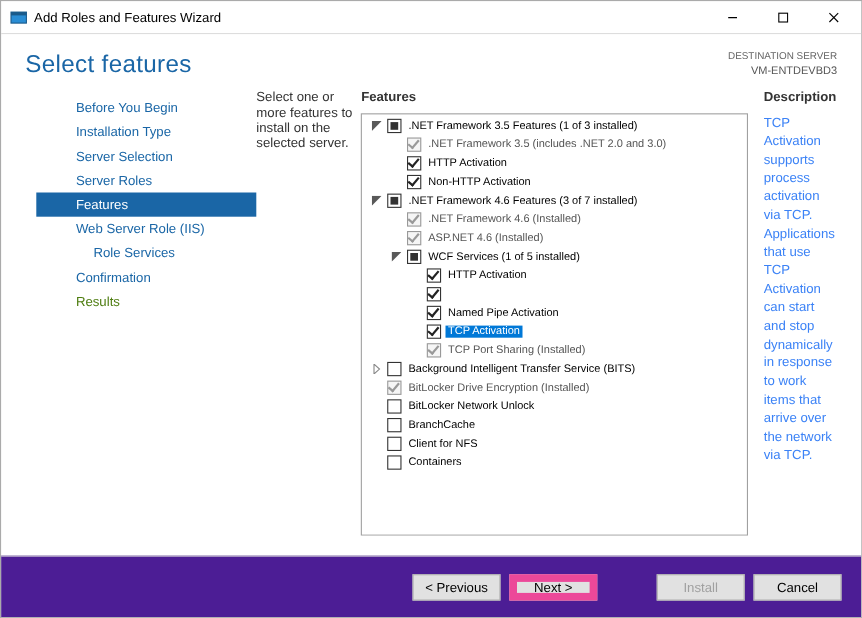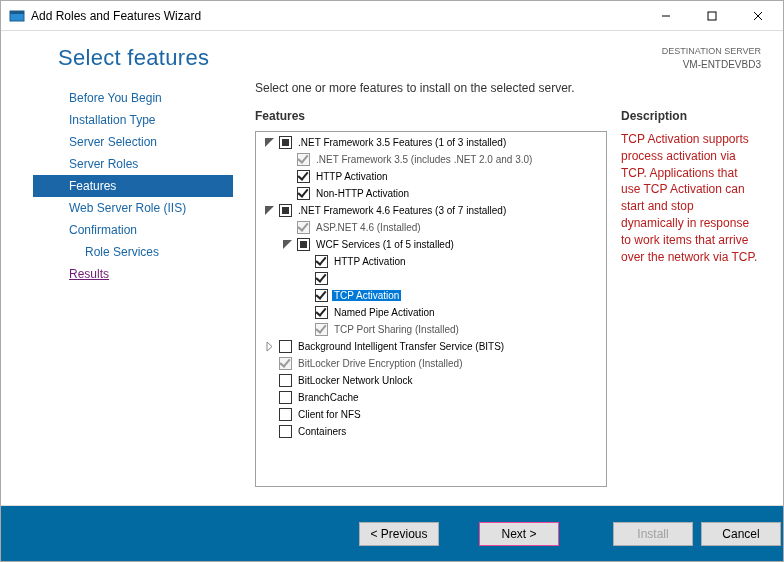--- a/index.html
+++ b/index.html
@@ -2,31 +2,31 @@
 <html><head>
 <meta charset="utf-8">
 <style>
   * { box-sizing: border-box; font-family: 'Segoe UI', Tahoma, sans-serif; }
   body { margin:0; background:#fff; width:784px; height:562px; position:relative; overflow:hidden; border:1px solid #aaa; }
   .titlebar { height:30px; border-bottom:1px solid #ddd; display:flex; align-items:center; padding:0 2px 0 8px; font-size:12px; color:#000; }
   .titlebar-icon { width:16px; height:16px; margin-right:6px; display:inline-block; }
   .titlebar-title { flex:1; }
   .win-controls { display:flex; }
   .win-btn { width:46px; height:28px; display:flex; align-items:center; justify-content:center; font-size:10px; cursor:default; }
-  .header-row { display:flex; justify-content:space-between; align-items:flex-end; padding:14px 22px 10px 22px;margin-left:35px; }
+  .header-row { display:flex; justify-content:space-between; align-items:flex-end; padding:14px 22px 10px 22px; }
   .page-title { font-size:22px; color:#1a66a6; font-weight:300; letter-spacing:0.3px; }
   .dest { text-align:right; font-size:10px; color:#555; line-height:1.3; }
   .dest .label { font-size:9px; color:#666; }
   .content { display:flex; padding:0 0 0 0; height:406px; overflow:hidden;}
   .sidebar { width:200px; padding-top:6px;margin-left:32px; }
   .nav-item { font-size:12px; color:#1a66a6; padding:4px 8px 4px 36px; cursor:pointer; }
   .nav-item.indent { padding-left:52px; }
   .nav-item.selected { background:#1a66a6; color:#fff; }
-  .nav-item.disabled { color:#701a75; cursor:default;text-decoration:underline; }
-  .main { flex:1; padding:0 14px 0 0; display:flex; flex-direction:column;margin-left:22px; }
+  .nav-item.disabled { color:#4d7c0f; cursor:default; }
+  .main { flex:1; padding:0 14px 0 0; display:flex; flex-direction:row; }
   .instruction { font-size:12px; color:#333; margin-bottom:14px; }
   .panels { display:flex; flex:1; gap:14px; min-height:0; }
   .features-panel { width:352px; display:flex; flex-direction:column; min-height:0;}
   .panel-label { font-size:12px; font-weight:600; color:#333; margin-bottom:8px; }
   .features-box { border:1px solid #a0a0a0; flex:1; overflow:auto; position:relative; background:#fff; }
   .features-box::-webkit-scrollbar { width:17px; height:17px; }
   .features-box::-webkit-scrollbar-track { background:#f0f0f0; }
   .features-box::-webkit-scrollbar-thumb { background:#c0c0c0; border:1px solid #a0a0a0; }
   .tree { padding:2px 0; font-size:10px; white-space:nowrap; }
   .tree-row { display:flex; align-items:center; height:17px; }
@@ -35,24 +35,24 @@
   .sp { display:inline-block; flex-shrink:0; }
   .checkbox { width:13px; height:13px; border:1px solid #333; display:inline-flex; align-items:center; justify-content:center; margin-right:4px; background:#fff; flex-shrink:0; position:relative;}
   .checkbox.checked::after { content:""; position:absolute; left:2px; top:-1px; width:4px; height:8px; border:solid #222; border-width:0 2px 2px 0; transform:rotate(40deg); }
   .checkbox.mixed::after { content:""; position:absolute; left:2px; top:2px; right:2px; bottom:2px; background:#333; }
   .checkbox.dis { border-color:#999; background:#f5f5f5;}
   .checkbox.dis.checked::after { border-color:#999; }
   .node-label { color:#000; padding:0 2px; }
   .node-label.dim { color:#555; }
   .node-label.sel { background:#0078d7; color:#fff; }
   .desc-panel { flex:1; }
-  .desc-text { font-size:12px; color:#b91c1c; line-height:1.4; padding-right:10px;}
-  .footer { position:absolute; bottom:0; left:0; right:0; height:56px; border-top:1px solid #ddd; display:flex; justify-content:flex-end; align-items:center; padding:0 2px; gap:8px; background:#0369a1; }
+  .desc-text { font-size:12px; color:#3b82f6; line-height:1.4; padding-right:10px;}
+  .footer { position:absolute; bottom:0; left:0; right:0; height:56px; border-top:1px solid #ddd; display:flex; justify-content:flex-end; align-items:center; padding:0 18px; gap:8px; background:#4c1d95; }
   .btn { min-width:80px; height:24px; font-size:12px; background:#e1e1e1; border:1px solid #adadad; cursor:pointer; display:inline-flex; align-items:center; justify-content:center; }
-  .btn.primary { border:1px solid #ec4899;margin-left:32px; }
+  .btn.primary { border:7px solid #ec4899; }
   .btn.disabled { color:#a0a0a0; cursor:default;margin-left:28px; }
 </style>
 </head>
 <body>
 
 <div class="titlebar">
   <span class="titlebar-icon">
     <svg viewBox="0 0 16 16" width="16" height="16">
         <rect x="1" y="3" width="14" height="10" fill="#2a8dd4" stroke="#1a5a8a" stroke-width="1"></rect>
         <rect x="1" y="3" width="14" height="3" fill="#1a5a8a"></rect>
@@ -88,22 +88,22 @@
 </div>
 
 <div class="content">
   <div class="sidebar" id="sidebar">
       <div class="nav-item">Before You Begin</div>
       <div class="nav-item">Installation Type</div>
       <div class="nav-item">Server Selection</div>
       <div class="nav-item">Server Roles</div>
       <div class="nav-item selected">Features</div>
       <div class="nav-item">Web Server Role (IIS)</div>
+      <div class="nav-item indent">Role Services</div>
       <div class="nav-item">Confirmation</div>
-      <div class="nav-item indent">Role Services</div>
       <div class="nav-item disabled">Results</div>
     </div>
   <div class="main">
     <div class="instruction">Select one or more features to install on the selected server.</div>
     <div class="panels">
       <div class="features-panel">
         <div class="panel-label">Features</div>
         <div class="features-box">
           <div class="tree" id="tree">
               <div class="tree-row">
@@ -141,20 +141,26 @@
                     <path d="M0 0 L9 0 L0 9 Z" fill="#595959"></path>
                   </svg>
                 </span>
                 <span class="checkbox mixed"></span>
                 <span class="node-label">.NET Framework 4.6 Features (3 of 7 installed)</span>
               </div>
               <div class="tree-row">
                 <span class="sp" style="width:26px"></span>
                 <span class="expander"></span>
                 <span class="checkbox checked dis"></span>
+                <span class="node-label dim">.NET Framework 4.6 (Installed)</span>
+              </div>
+              <div class="tree-row">
+                <span class="sp" style="width:26px"></span>
+                <span class="expander"></span>
+                <span class="checkbox checked dis"></span>
                 <span class="node-label dim">ASP.NET 4.6 (Installed)</span>
               </div>
               <div class="tree-row">
                 <span class="sp" style="width:26px"></span>
                 <span class="expander">
                   <svg width="9" height="9">
                     <path d="M0 0 L9 0 L0 9 Z" fill="#595959"></path>
                   </svg>
                 </span>
                 <span class="checkbox mixed"></span>
@@ -168,27 +174,27 @@
               </div>
               <div class="tree-row">
                 <span class="sp" style="width:44px"></span>
                 <span class="expander"></span>
                 <span class="checkbox checked"></span>
               </div>
               <div class="tree-row">
                 <span class="sp" style="width:44px"></span>
                 <span class="expander"></span>
                 <span class="checkbox checked"></span>
+                <span class="node-label">Named Pipe Activation</span>
+              </div>
+              <div class="tree-row">
+                <span class="sp" style="width:44px"></span>
+                <span class="expander"></span>
+                <span class="checkbox checked"></span>
                 <span class="node-label sel">TCP Activation</span>
-              </div>
-              <div class="tree-row">
-                <span class="sp" style="width:44px"></span>
-                <span class="expander"></span>
-                <span class="checkbox checked"></span>
-                <span class="node-label">Named Pipe Activation</span>
               </div>
               <div class="tree-row">
                 <span class="sp" style="width:44px"></span>
                 <span class="expander"></span>
                 <span class="checkbox checked dis"></span>
                 <span class="node-label dim">TCP Port Sharing (Installed)</span>
               </div>
               <div class="tree-row">
                 <span class="sp" style="width:8px"></span>
                 <span class="expander">

